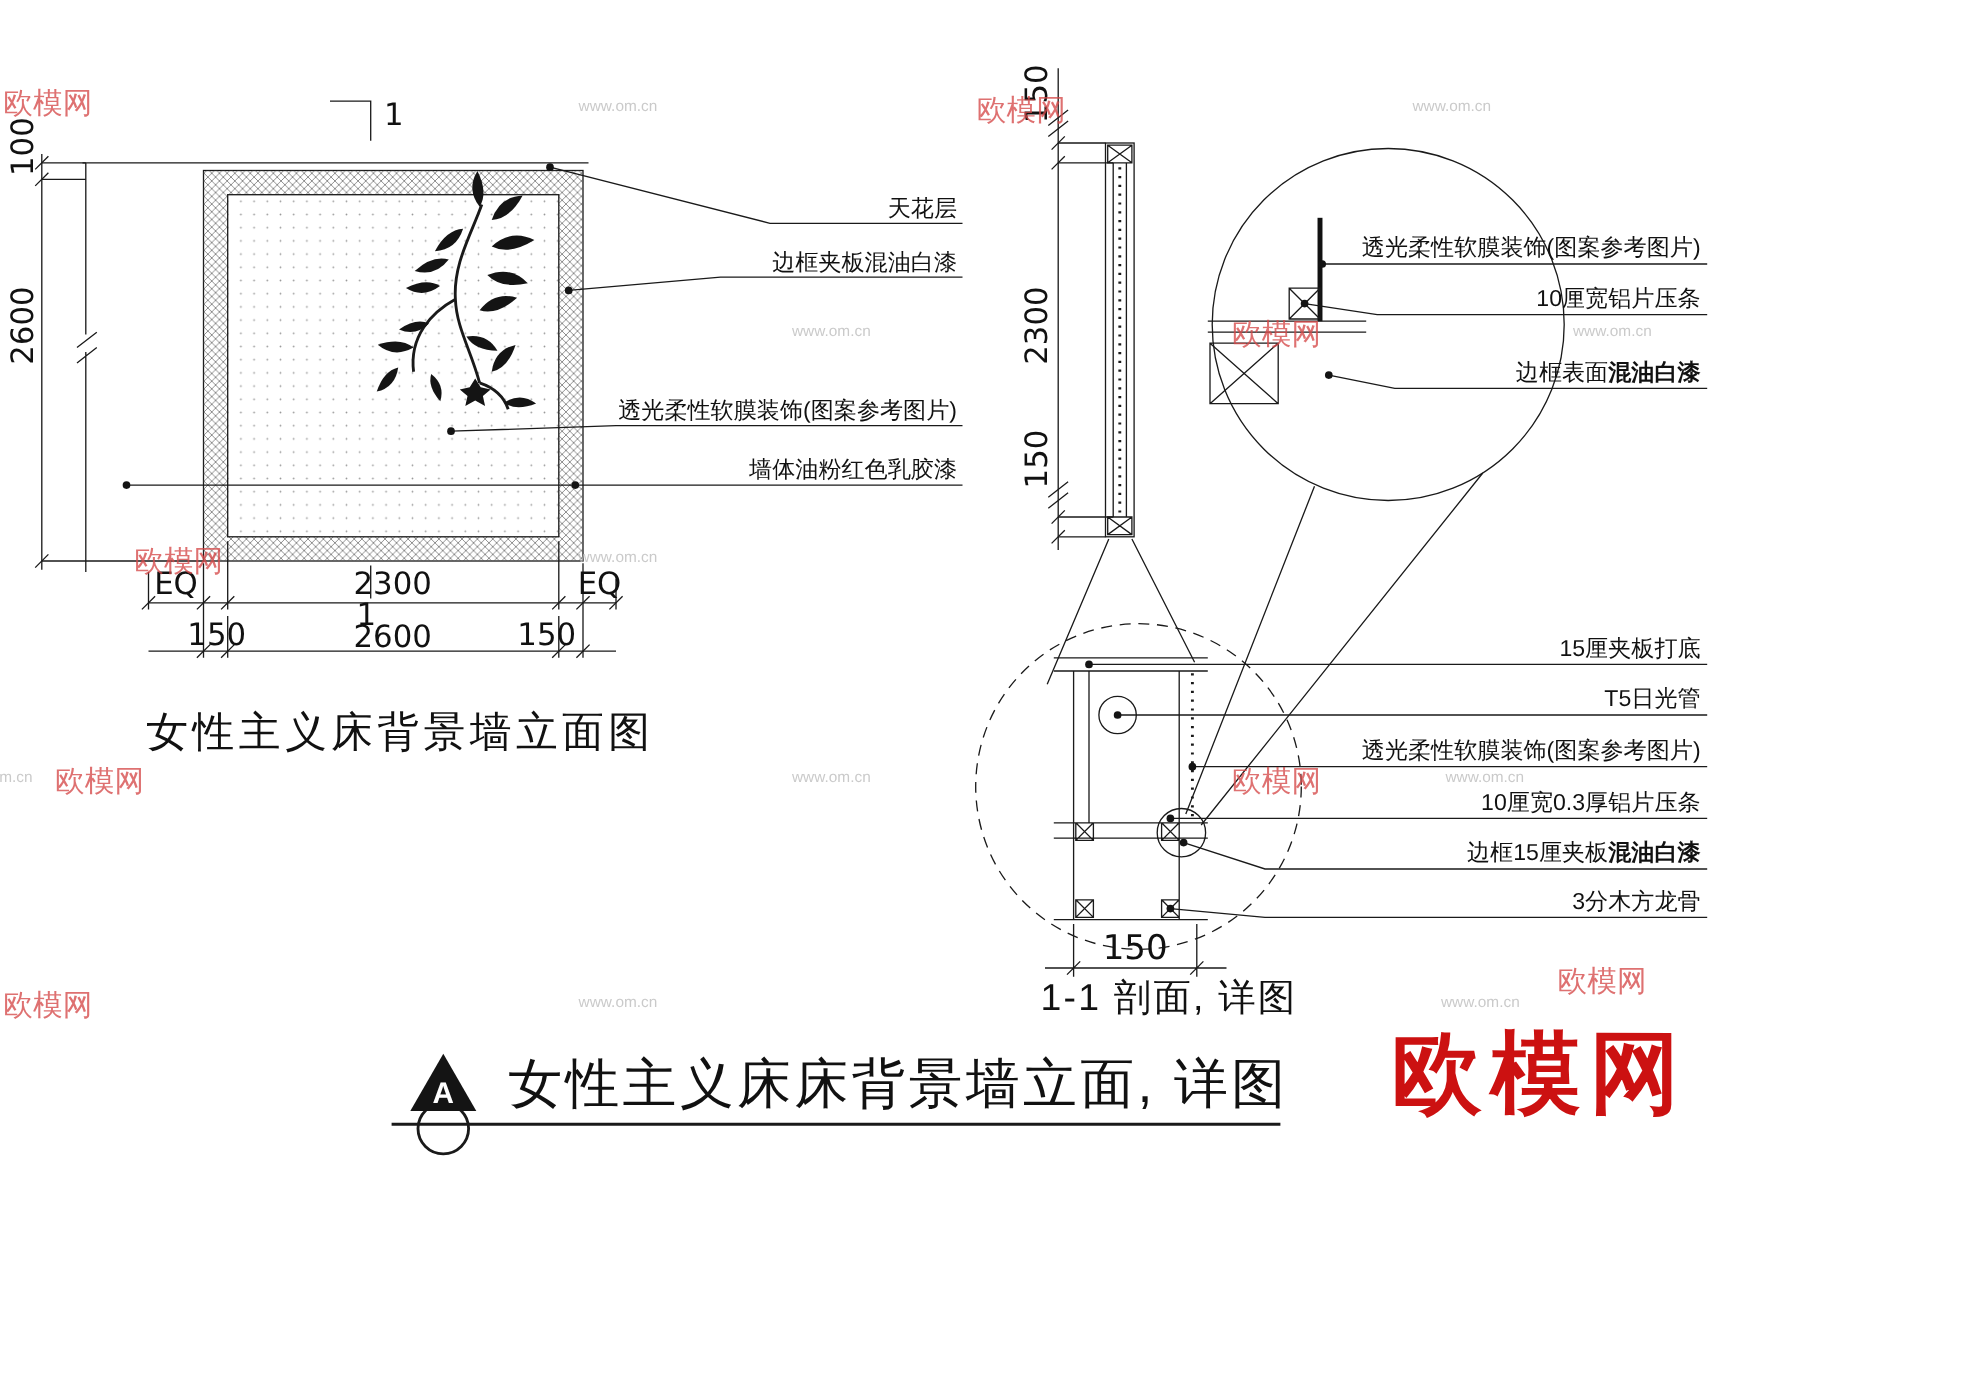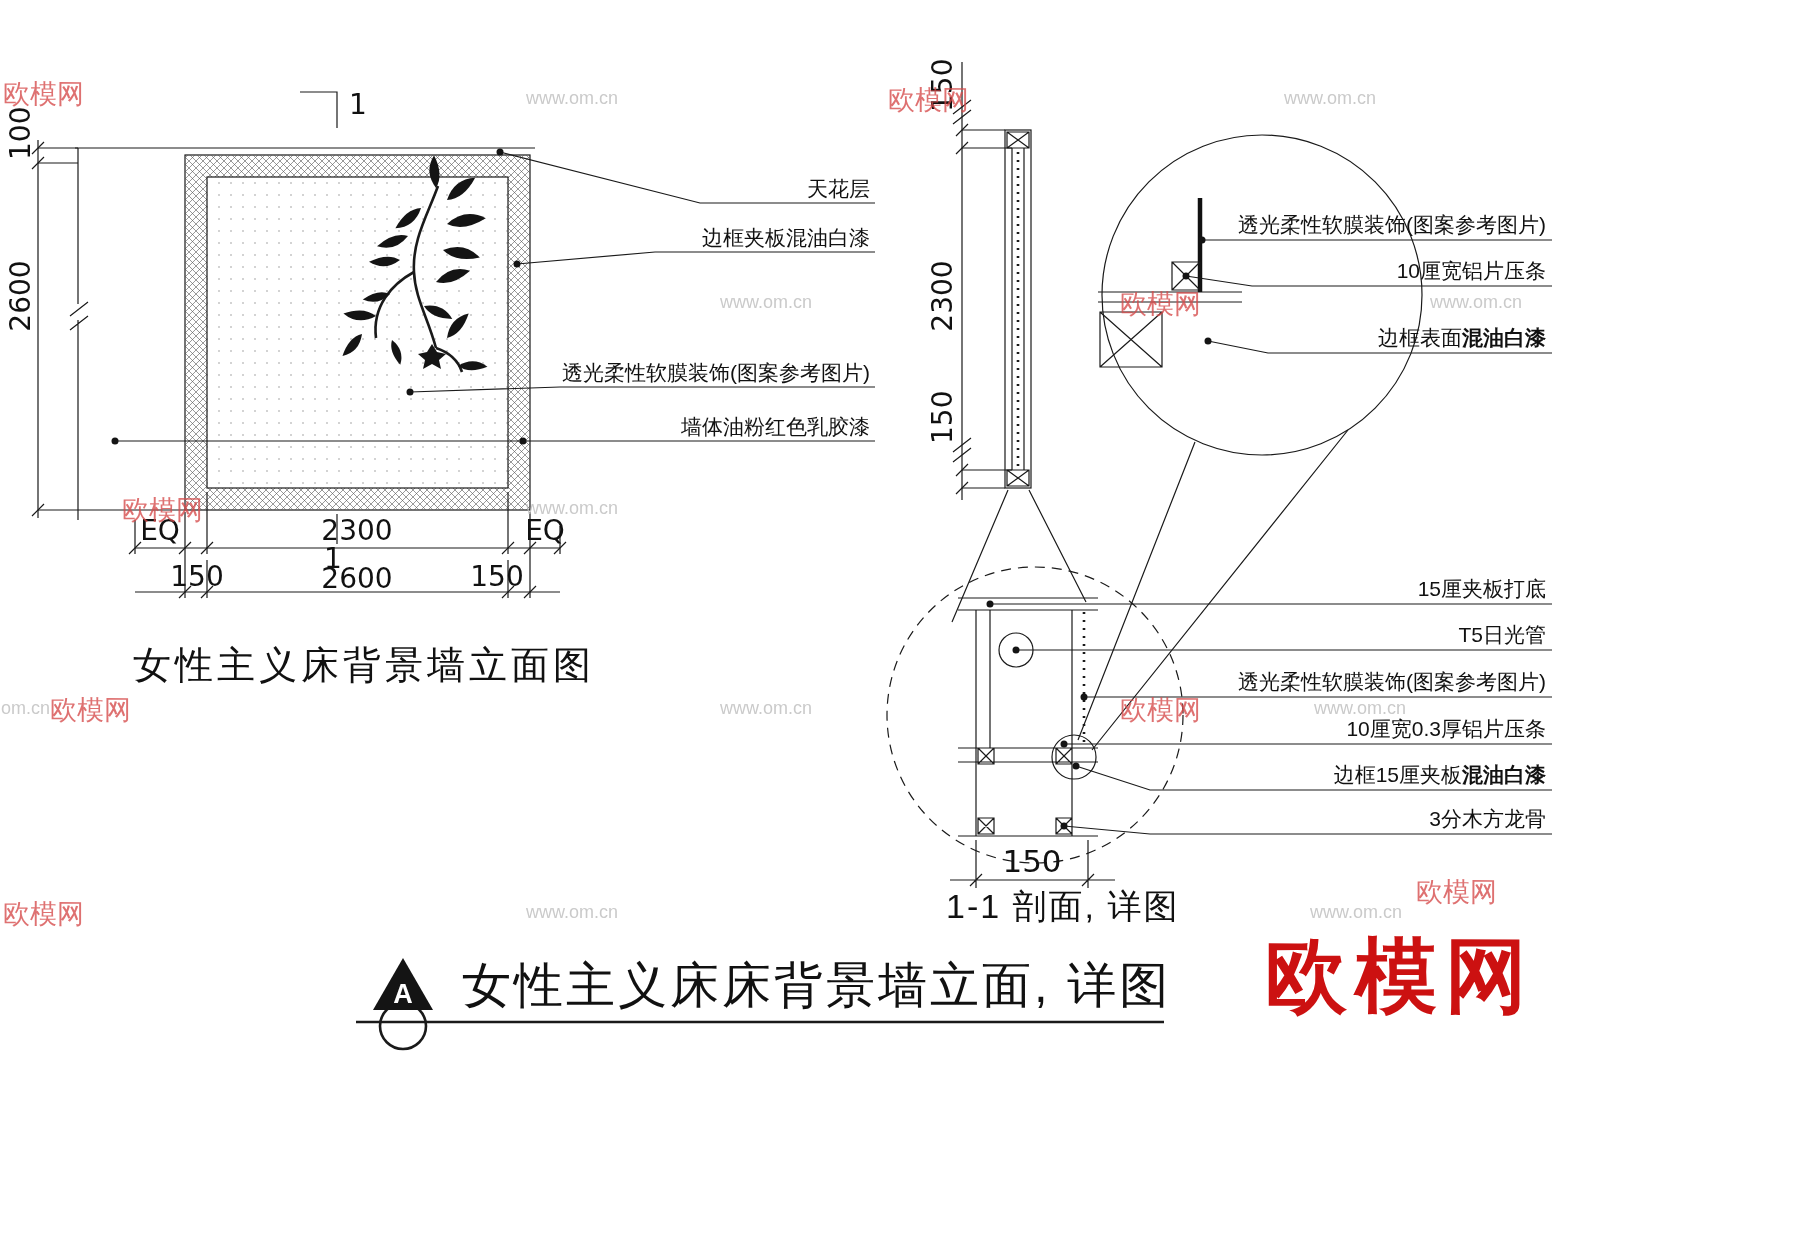--- a/index.html
+++ b/index.html
@@ -2,21 +2,21 @@
 <html><head>
 <meta charset="utf-8">
 <style>
   html,body{margin:0;padding:0;background:#fff;}
   #stage{position:relative;width:1635px;height:1255px;background:#fff;overflow:hidden;
          font-family:"Liberation Sans",sans-serif;}
   #drawing{position:absolute;left:0;top:0;z-index:2;}
   #watermarks{position:absolute;left:0;top:0;width:100%;height:100%;z-index:3;pointer-events:none;}
   .wm{position:absolute;white-space:nowrap;font-family:"Liberation Sans",sans-serif;}
   .wm-brand{font-size:27px;opacity:.78;}
-  .wm-url{font-size:18px;opacity:.8;}
+  .wm-url{font-size:14px;opacity:.8;}
   #logo{position:absolute;right:100px;top:922px;z-index:4;font-size:82px;font-weight:bold;
         letter-spacing:8px;font-family:"Liberation Sans",sans-serif;}
   
   svg .k{stroke:#1a1a1a;stroke-width:1.2;fill:none;}
   svg .k2{stroke:#1a1a1a;stroke-width:2.6;fill:none;}
   svg .k4{stroke:#111;stroke-width:4.5;fill:none;}
   svg .dash{stroke-dasharray:10 7;}
   svg .dotline{stroke:#1a1a1a;stroke-dasharray:2 6;stroke-width:2.6;fill:none;}
   svg .f{fill:#141414;stroke:none;}
   svg text{fill:#111;stroke:none;}

